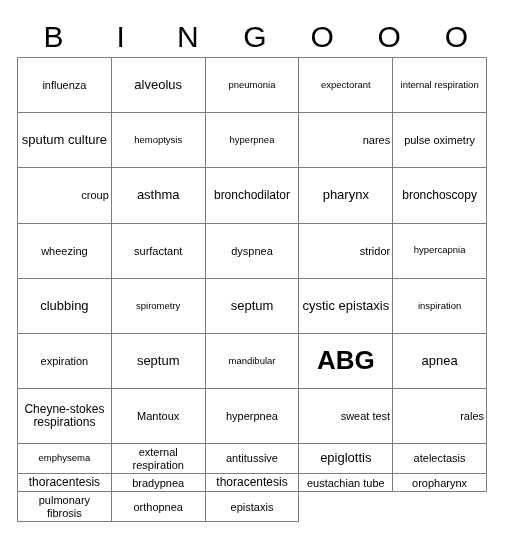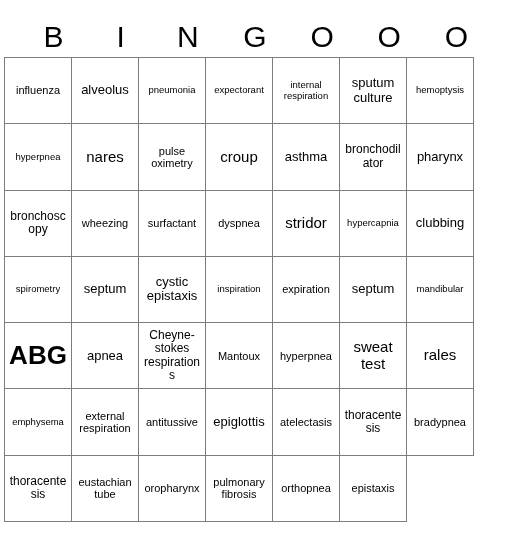--- a/index.html
+++ b/index.html
@@ -42,26 +42,26 @@
     font-size: 30px;
     line-height: 1;
     font-weight: 400;
     letter-spacing: 0;
     color: #000;
   }
 
   
   .grid {
     position: absolute;
-    left: 4px;
+    left: 17px;
     top: 57px;
     width: 470px;
     height: 465px;
     display: grid;
-    grid-template-columns: repeat(7, 1fr);
+    grid-template-columns: repeat(5, 1fr);
     grid-template-rows: repeat(7, 1fr);
     border-top: 1px solid #7d7d7d;
     border-left: 1px solid #7d7d7d;
     box-sizing: border-box;
   }
   .cell {
     border-right: 1px solid #7d7d7d;
     border-bottom: 1px solid #7d7d7d;
     box-sizing: border-box;
     display: flex;
@@ -78,21 +78,21 @@
     line-height: 1.12;
     word-wrap: break-word;
     hyphens: none;
   }
 
   
   .fs-xs  .txt { font-size:  12px; }
   .fs-s   .txt { font-size:  9.5px; }
   .fs-m   .txt { font-size: 11.0px; }
   .fs-l   .txt { font-size: 13.0px; }
-  .fs-xl  .txt { font-size: 15px; }
+  .fs-xl  .txt { font-size: 11px; text-align: right; }
   .fs-xxl .txt { font-size: 26px; font-weight: bold; }
 </style>
 </head>
 <body>
 
 <div class="card">
 
   <div class="header-row">
       <div class="header-cell">B</div>
       <div class="header-cell">I</div>

